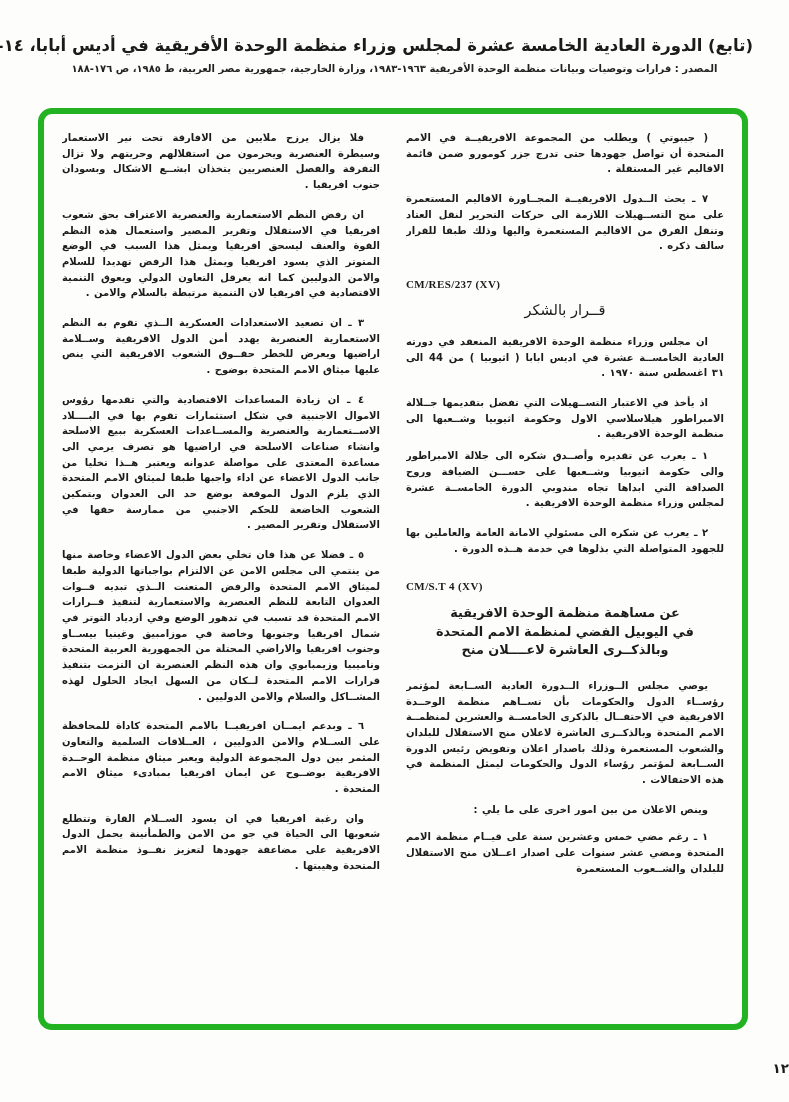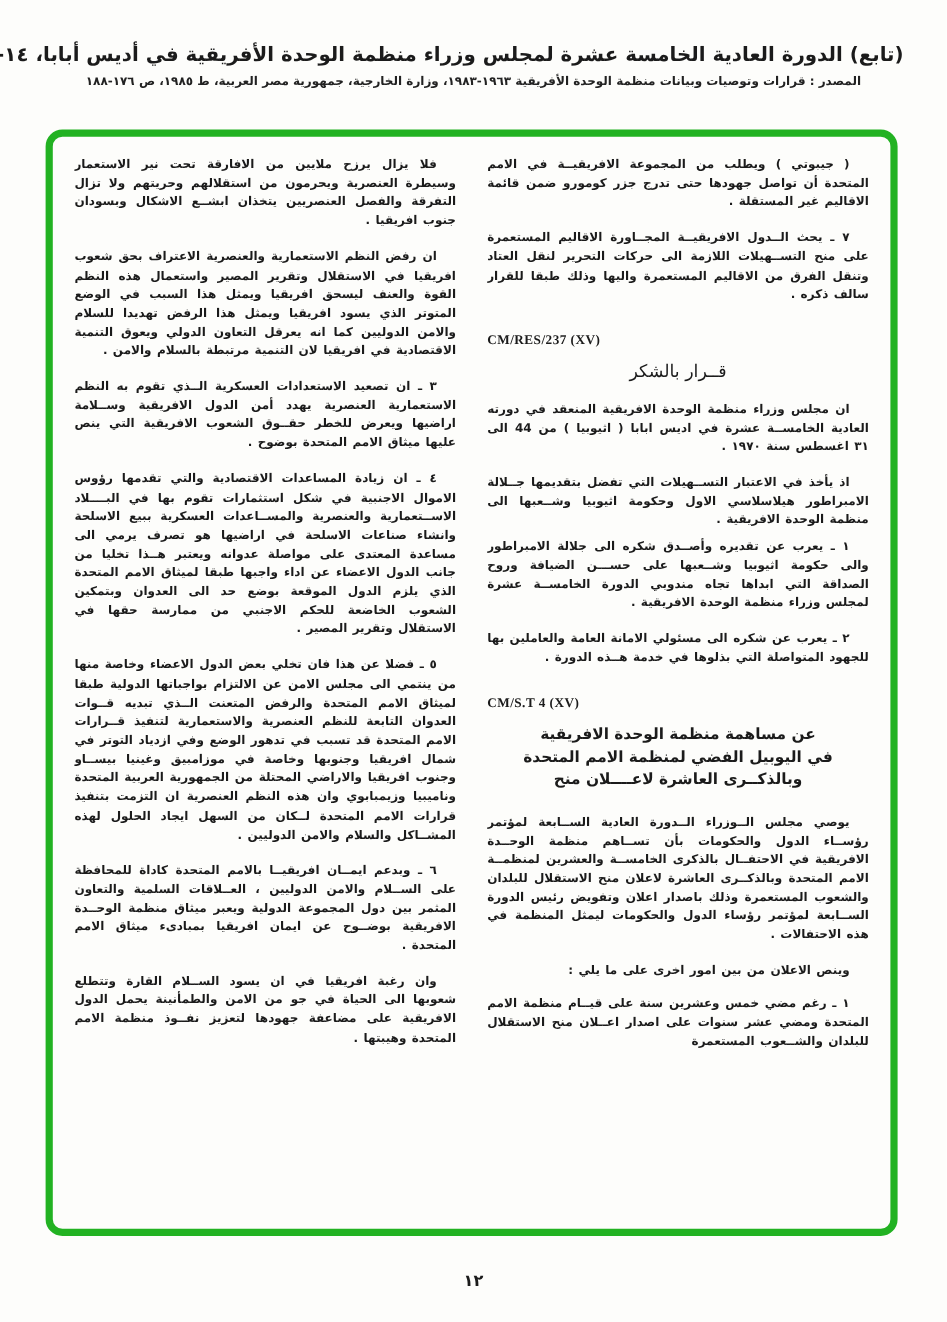--- a/index.html
+++ b/index.html
@@ -89,21 +89,20 @@
     line-height: 18.5px;
   }
   .subtitle-block {
     margin: 0 0 18px 0;
   }
   .page-number {
     position: absolute;
     bottom: 26px;
     left: 0;
     right: 0;
-    text-align: center;
     font-size: 13.5px;
     font-weight: bold;
     direction: rtl;
   }
 </style>
 </head>
 <body>
 
 <div class="page">
 

